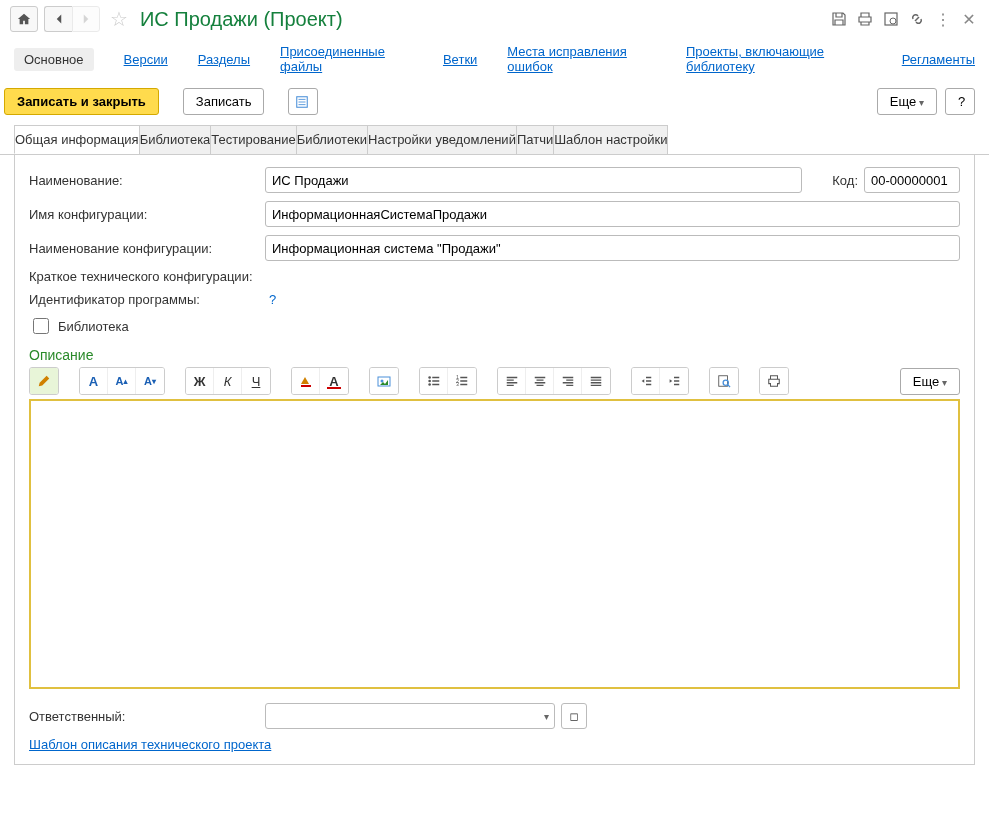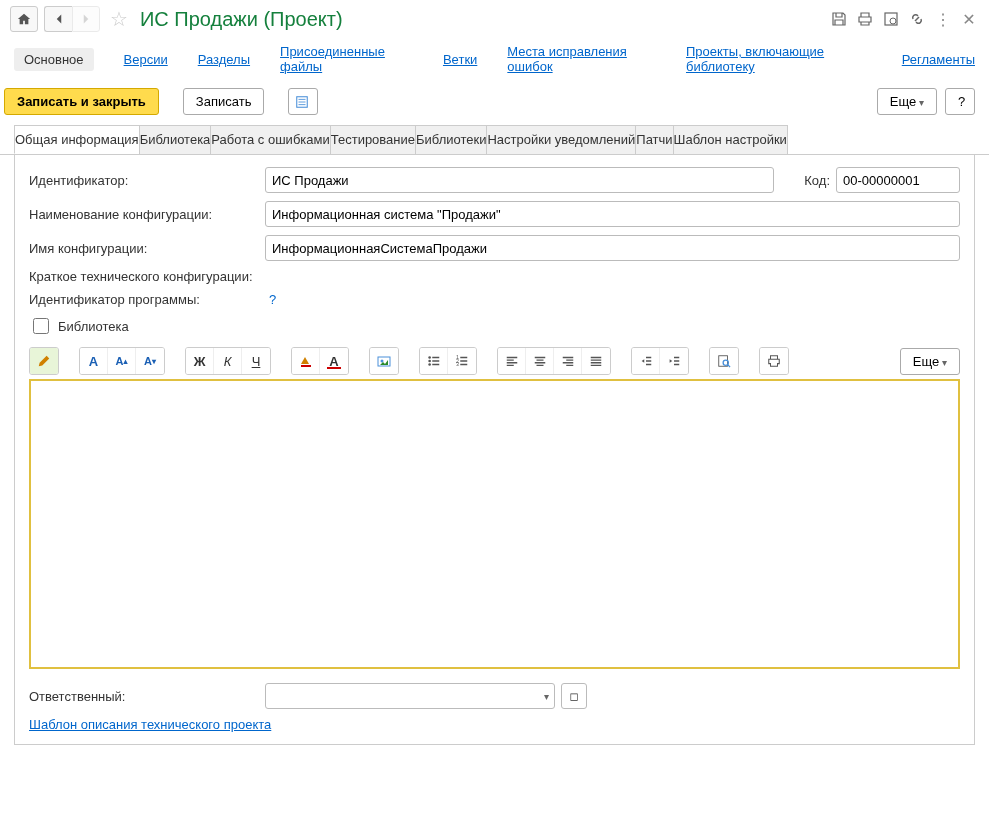--- a/index.html
+++ b/index.html
@@ -91,21 +91,21 @@
   .form-label { width: 230px; flex-shrink: 0; }
   .form-input {
     flex: 1;
     padding: 4px 6px;
     border: 1px solid #bbb;
     border-radius: 3px;
     font-size: 13px;
     height: 26px;
   }
   .code-label { margin-left: 24px; text-align: right; }
-  .code-input { width: 124px; flex: none; }
+  .code-input { width: 96px; flex: none; }
   .prog-id-input { width: 410px; flex: none; }
   .help-q { color: #0066cc; cursor: pointer; margin-left: 4px; }
   .checkbox-row { display: flex; align-items: center; gap: 6px; margin-bottom: 10px; }
   .checkbox-row input { width: 16px; height: 16px; }
   
   .section-heading { color: #2a8a2a; font-size: 14px; margin-bottom: 4px; }
   
   .editor-toolbar {
     display: flex;
     align-items: center;
@@ -216,61 +216,61 @@
   </button>
   <div class="action-right">
     <button class="btn btn-more">Еще</button>
     <button class="btn btn-help">?</button>
   </div>
 </div>
 
 <div class="form-tabs">
   <div class="form-tab active">Общая информация</div>
   <div class="form-tab">Библиотека</div>
-  <div class="form-tab">Работа с ошибками</div>
   <div class="form-tab">Тестирование</div>
   <div class="form-tab">Библиотеки</div>
   <div class="form-tab">Настройки уведомлений</div>
   <div class="form-tab">Патчи</div>
   <div class="form-tab">Шаблон настройки</div>
 </div>
 
 <div class="form-body">
 
   <div class="form-row">
-    <span class="form-label">Идентификатор:</span>
+    <span class="form-label">Наименование:</span>
     <input class="form-input" value="ИС Продажи" style="">
     <span class="code-label">Код:</span>
     <input class="form-input code-input" value="00-00000001" style="">
   </div>
 
   <div class="form-row">
+    <span class="form-label">Имя конфигурации:</span>
+    <input class="form-input" value="ИнформационнаяСистемаПродажи" style="">
+  </div>
+
+  <div class="form-row">
     <span class="form-label">Наименование конфигурации:</span>
     <input class="form-input" value="Информационная система &quot;Продажи&quot;" style="">
-  </div>
-
-  <div class="form-row">
-    <span class="form-label">Имя конфигурации:</span>
-    <input class="form-input" value="ИнформационнаяСистемаПродажи" style="">
   </div>
 
   <div class="form-row">
     <span class="form-label">Краткое технического конфигурации:</span>
   </div>
 
   <div class="form-row">
     <span class="form-label">Идентификатор программы:</span>
     <span class="help-q">?</span>
   </div>
 
   <div class="checkbox-row">
     <input type="checkbox" style="">
     <span>Библиотека</span>
   </div>
 
+  <div class="section-heading">Описание</div>
 
   
   <div class="editor-toolbar">
     <div class="et-group">
         <div class="et-btn green">
           <svg width="14" height="14" viewBox="0 0 16 16">
             <path fill="#d08000" d="M2 14l1-4 8-8 3 3-8 8z"></path>
           </svg>
         </div>
       </div>

